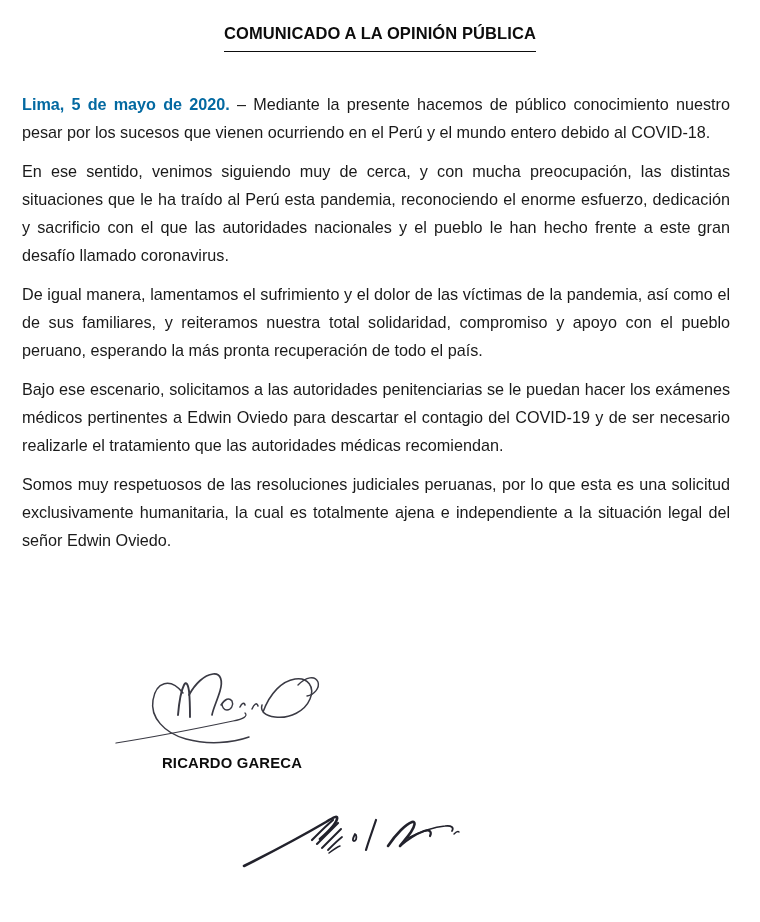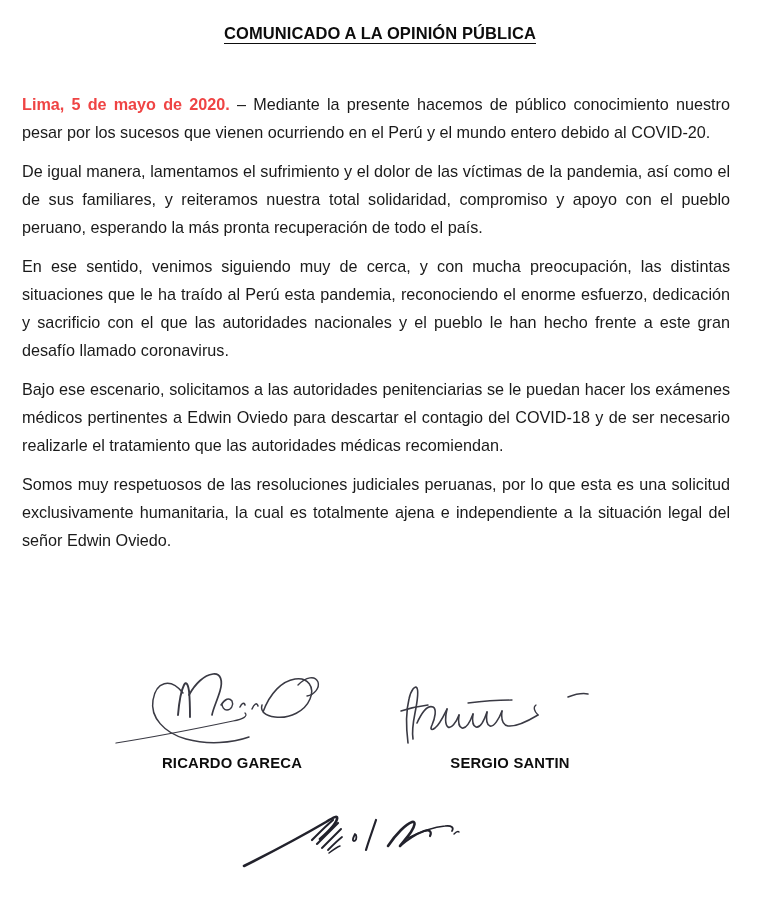--- a/index.html
+++ b/index.html
@@ -32,21 +32,21 @@
     left: 0;
     width: 760px;
     text-align: center;
     font-size: 16.5px;
     font-weight: bold;
     letter-spacing: 0.1px;
     color: #0d0d0d;
   }
   .doc-title span.t {
     border-bottom: 1.6px solid #0d0d0d;
-    padding-bottom: 0;
+    padding-bottom: 8px;
     display: inline-block;
   }
 
   
   .body-block {
     position: absolute;
     top: 90px;
     left: 22px;
     width: 708px;
   }
@@ -54,21 +54,21 @@
     margin: 0 0 11px 0;
     font-size: 16.2px;
     line-height: 28px;
     text-align: justify;
     text-justify: inter-word;
     color: #1a1a1a;
   }
   p.para:last-child { margin-bottom: 13px; }
   .lead {
     font-weight: bold;
-    color: #ef4444;
+    color: #0369a1;
   }
 
   
   .signatures {
     position: absolute;
     top: 655px;
     left: 0;
     width: 760px;
     height: 267px;
   }
@@ -111,28 +111,28 @@
 <body>
 
 <div class="page">
 
   <div class="doc-title">
     <span class="t">COMUNICADO A LA OPINIÓN PÚBLICA</span>
   </div>
 
   <div class="body-block">
 
-    <p class="para"><span class="lead">Lima, 5 de mayo de 2020.</span><span> – Mediante la presente hacemos de público conocimiento nuestro pesar por los sucesos que vienen ocurriendo en el Perú y el mundo entero debido al COVID-20.</span></p>
+    <p class="para"><span class="lead">Lima, 5 de mayo de 2020.</span><span> – Mediante la presente hacemos de público conocimiento nuestro pesar por los sucesos que vienen ocurriendo en el Perú y el mundo entero debido al COVID-18.</span></p>
+
+    <p class="para">En ese sentido, venimos siguiendo muy de cerca, y con mucha preocupación, las distintas situaciones que le ha traído al Perú esta pandemia, reconociendo el enorme esfuerzo, dedicación y sacrificio con el que las autoridades nacionales y el pueblo le han hecho frente a este gran desafío llamado coronavirus.</p>
 
     <p class="para">De igual manera, lamentamos el sufrimiento y el dolor de las víctimas de la pandemia, así como el de sus familiares, y reiteramos nuestra total solidaridad, compromiso y apoyo con el pueblo peruano, esperando la más pronta recuperación de todo el país.</p>
 
-    <p class="para">En ese sentido, venimos siguiendo muy de cerca, y con mucha preocupación, las distintas situaciones que le ha traído al Perú esta pandemia, reconociendo el enorme esfuerzo, dedicación y sacrificio con el que las autoridades nacionales y el pueblo le han hecho frente a este gran desafío llamado coronavirus.</p>
 
-
-    <p class="para">Bajo ese escenario, solicitamos a las autoridades penitenciarias se le puedan hacer los exámenes médicos pertinentes a Edwin Oviedo para descartar el contagio del COVID-18 y de ser necesario realizarle el tratamiento que las autoridades médicas recomiendan.</p>
+    <p class="para">Bajo ese escenario, solicitamos a las autoridades penitenciarias se le puedan hacer los exámenes médicos pertinentes a Edwin Oviedo para descartar el contagio del COVID-19 y de ser necesario realizarle el tratamiento que las autoridades médicas recomiendan.</p>
 
     <p class="para">Somos muy respetuosos de las resoluciones judiciales peruanas, por lo que esta es una solicitud exclusivamente humanitaria, la cual es totalmente ajena e independiente a la situación legal del señor Edwin Oviedo.</p>
 
   </div>
 
   <div class="signatures">
 
     <div class="sig-row-top">
 
       <div class="sig-slot left">
@@ -145,38 +145,20 @@
             <path d="M158 52 C 160 48, 162 47, 163 50" stroke-width="1.6"></path>
             <path d="M170 54 C 172 49, 175 47, 176 51" stroke-width="1.5"></path>
             <path d="M181 57 C 188 38, 200 26, 213 24 C 226 22, 233 32, 228 44 C 223 56, 208 64, 193 62 C 183 61, 178 56, 180 50" stroke-width="1.5"></path>
             <path d="M216 30 C 224 22, 233 20, 236 27 C 238 33, 232 40, 225 41" stroke-width="1.4"></path>
             <path d="M34 88 C 72 82, 113 74, 151 66 C 162 64, 166 61, 163 58" stroke-width="1.25"></path>
           </g>
         </svg>
         <div class="sig-name">RICARDO GARECA</div>
       </div>
 
-      <div class="sig-slot right">
-        <svg class="sig-art" viewBox="0 0 300 105">
-          <g fill="none" stroke="#3a3a44" stroke-linecap="round" stroke-linejoin="round">
-            <path d="M48 88 C 46 72, 46 56, 49 44 C 51 35, 55 30, 57 33 C 59 37, 57 48, 55 58 C 53 68, 52 78, 53 84" stroke-width="1.6"></path>
-            <path d="M41 56 C 50 53, 60 51, 68 50" stroke-width="1.4"></path>
-            <path d="M57 68 C 62 57, 68 50, 73 52 C 77 54, 75 63, 72 70 C 70 74, 71 76, 75 73 C 80 69, 84 60, 87 54" stroke-width="1.6"></path>
-            <path d="M87 54 C 85 62, 85 70, 88 72 C 91 74, 96 68, 99 60" stroke-width="1.6"></path>
-            <path d="M99 60 C 98 67, 99 72, 102 73 C 106 74, 110 67, 113 59" stroke-width="1.6"></path>
-            <path d="M113 59 C 112 66, 113 71, 116 72 C 120 73, 124 66, 127 57" stroke-width="1.6"></path>
-            <path d="M127 57 C 126 64, 127 70, 130 71 C 134 72, 139 64, 142 56" stroke-width="1.6"></path>
-            <path d="M108 48 C 124 46, 140 45, 152 45" stroke-width="1.3"></path>
-            <path d="M142 56 C 141 64, 143 70, 148 71 C 156 72, 168 66, 178 60" stroke-width="1.5"></path>
-            <path d="M178 60 C 174 56, 173 52, 176 50" stroke-width="1.3"></path>
-            <path d="M208 42 C 216 39, 223 38, 228 39" stroke-width="1.5"></path>
-          </g>
-        </svg>
-        <div class="sig-name">SERGIO SANTIN</div>
-      </div>
 
     </div>
 
     <div class="sig-slot center">
       <svg class="sig-art" viewBox="0 0 300 105">
         <g fill="none" stroke="#22222c" stroke-linecap="round" stroke-linejoin="round">
           <path d="M28 76 C 56 62, 86 46, 110 32 C 118 27, 122 25, 121 29 C 120 34, 112 42, 104 49" stroke-width="2.6"></path>
           <path d="M96 50 C 104 42, 112 34, 117 30" stroke-width="2.2"></path>
           <path d="M101 54 C 109 46, 117 38, 122 33" stroke-width="2.2"></path>
           <path d="M106 58 C 113 51, 120 44, 125 39" stroke-width="2"></path>

